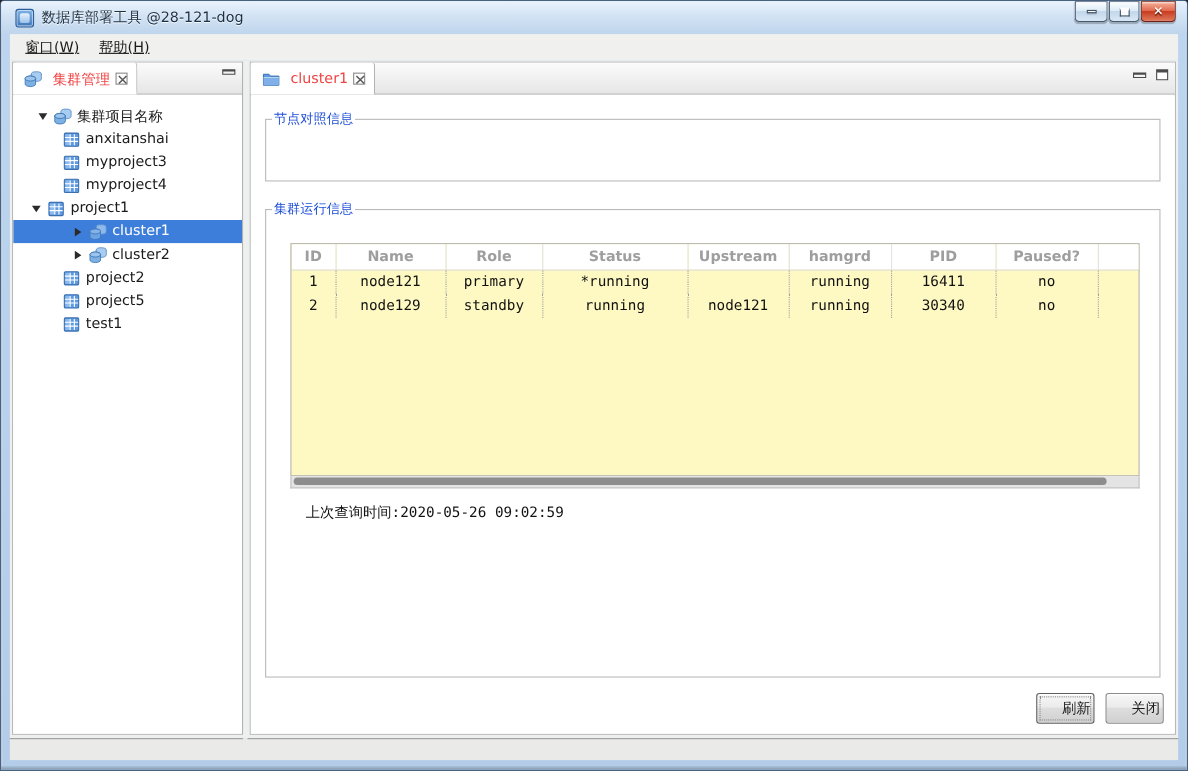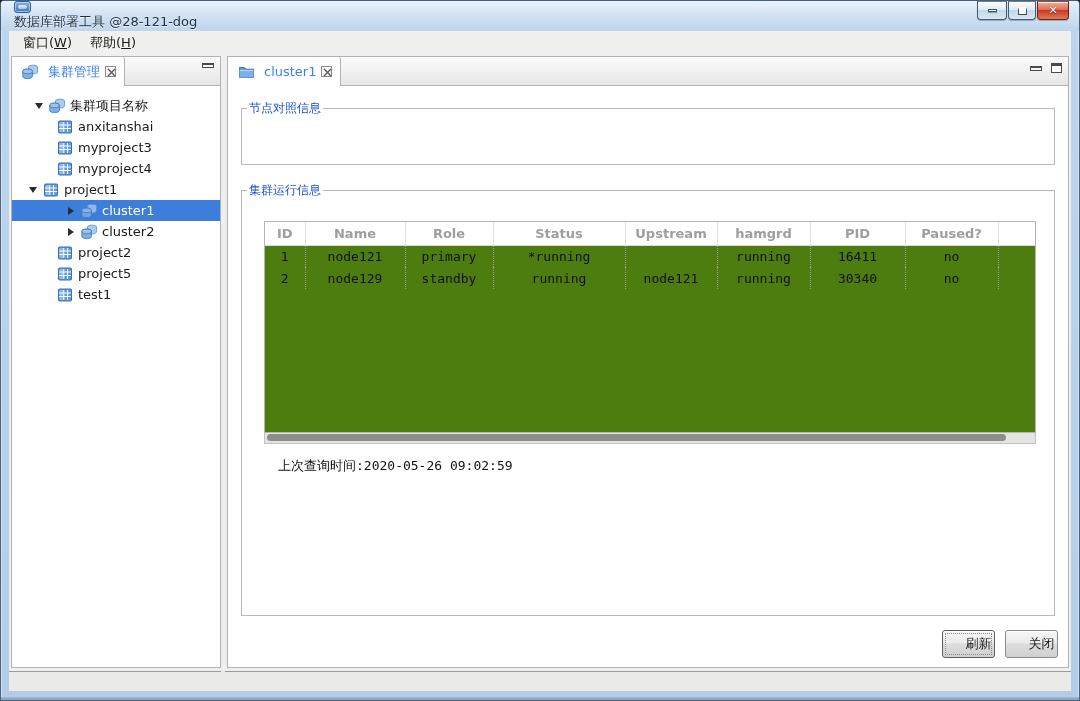--- a/index.html
+++ b/index.html
@@ -6,21 +6,21 @@
   html,body { width:1080px; height:701px; }
   body { font-family:"DejaVu Sans","Liberation Sans",sans-serif; font-size:13px; color:#1a1a1a; background:#20262c; }
 
   
   .window { position:relative; width:1080px; height:701px;
     background:linear-gradient(#bdd5ee,#b3cde9);
     border:1px solid #48617e; border-radius:4px 4px 0 0; overflow:hidden;
     box-shadow:inset 0 0 0 1px rgba(255,255,255,.45); }
   .titlebar { position:absolute; top:0; left:0; right:0; height:30px;
     background:linear-gradient(#e9f3fc,#d3e3f4 45%,#bed5ec);
-    display:flex; padding-left:13px;flex-direction:column; }
+    display:flex; align-items:center; padding-left:13px; }
   .app-icon { width:17px; height:17px; border-radius:3px;
     background:linear-gradient(#7fb3e8,#3f77b8); border:1px solid #2c5f9b;
     box-shadow:inset 0 0 0 1px rgba(255,255,255,.5); margin-right:7px; position:relative; }
   .app-icon:after{ content:""; position:absolute; left:3px; top:3px; right:3px; bottom:3px;
     background:linear-gradient(#e8f2fb,#9cc3ea); border-radius:2px; }
   .title-text { color:#1d2f42; text-shadow:0 1px 0 rgba(255,255,255,.8); }
 
   .win-controls { position:absolute; top:0; right:10px; display:flex; }
   .wbtn { height:19px; border:1px solid #46596e; border-top:1px solid #6e8096;
     border-radius:0 0 4px 4px; margin-left:1px;
@@ -29,37 +29,37 @@
     display:flex; align-items:center; justify-content:center; cursor:default; }
   .wbtn.min { width:30px; } .wbtn.max { width:28px; }
   .wbtn.close { width:32px;
     background:linear-gradient(#f5b09a,#e26a4f 45%,#c83c20 50%,#e0795c);
     border-color:#6e2014; border-top-color:#9b4a38; }
   .g-min { width:9px; height:3px; background:#fff; border:1px solid #3c5066; box-shadow:0 1px 1px rgba(0,0,0,.3); }
   .g-max { width:9px; height:8px; border:1px solid #3c5066; border-top:3px solid #fff; background:rgba(255,255,255,.85); box-shadow:0 0 0 1px rgba(255,255,255,.6) inset; }
   .g-x { font-size:11px; font-weight:bold; color:#fff; text-shadow:0 1px 1px rgba(0,0,0,.5); line-height:1; }
 
   .menubar { position:absolute; top:30px; left:8px; right:8px; height:24px;
-    background:#f0f0ef; display:flex; align-items:center; padding-left:5px; }
+    background:#f0f0ef; display:flex; align-items:center; padding-left:5px;text-decoration:underline; }
   .menu-item { padding:3px 9px; color:#1a1a1a; }
   .mn { text-decoration:underline; }
 
   .main { position:absolute; top:54px; left:8px; right:8px; bottom:29px; background:#eef0f0; }
 
   
   .panel { position:absolute; background:#fff; border:1px solid #b2b2b2; }
   .left-view { left:2px; top:1px; width:210px; bottom:3px; }
   .editor { left:218px; top:1px; right:2px; bottom:3px; }
 
   .tabbar { position:absolute; top:0; left:0; right:0; height:29px;
     background:linear-gradient(#fbfbfb,#e6e6e6); border-bottom:1px solid #b2b2b2; display:flex; }
   .tab { display:flex; align-items:center; gap:5px; padding:0 8px 0 7px; height:29px;
     background:#fff; border-right:1px solid #b2b2b2; border-radius:3px 3px 0 0;
     position:relative; z-index:2; }
-  .tab-label { color:#3b82f6; }
+  .tab-label { color:#ef4444; }
   .close-box { width:11px; height:11px; border:1px solid #8a8a8a; position:relative; background:#fdfdfd; }
   .close-box svg { position:absolute; left:1px; top:1px; }
 
   .view-btns { position:absolute; right:6px; top:6px; display:flex; gap:9px; align-items:center; }
   .mini-glyph { width:12px; height:5px; border:1px solid #4a4a4a; border-top:2px solid #4a4a4a; background:#f4f4f4; }
   .maxi-glyph { width:11px; height:10px; border:1px solid #4a4a4a; border-top:3px solid #4a4a4a; background:#fff; }
 
   
   .tree { position:absolute; top:30px; left:0; right:0; bottom:0; background:#fff; padding-top:8px; overflow:hidden; }
   .tree-row { display:flex; align-items:center; height:21px; cursor:default; }
@@ -74,21 +74,21 @@
   
   .editor-content { position:absolute; top:30px; left:0; right:0; bottom:0; background:#fff; overflow:hidden; }
   fieldset { border:1px solid #b9b9b9; margin:0 13px; padding:0; }
   legend { font-size:12px; color:#1d4ed8; margin-left:5px; padding:0 2px; }
   .fs-nodes { margin-top:13px; height:65px; }
   .node-info-text { font-family:"DejaVu Sans Mono","Liberation Mono",monospace; font-size:13px; color:#222;
     padding:10px 0 0 12px; white-space:pre; }
   .fs-cluster { margin-top:17px; height:434px; position:relative; }
 
   .table-zone { position:absolute; left:22px; top:22px; right:18px; }
-  .table-wrap { border:1px solid #b5b5b5; height:212px; overflow:hidden; background:#4d7c0f; position:relative; }
+  .table-wrap { border:1px solid #b5b5b5; height:212px; overflow:hidden; background:#fef9c3; position:relative; }
   table { border-collapse:collapse; table-layout:fixed; width:833px; }
   col.c0{width:40px} col.c1{width:100px} col.c2{width:88px} col.c3{width:132px} col.c4{width:92px}
   col.c5{width:93px} col.c6{width:95px} col.c7{width:93px} col.c8{width:120px}
   th { height:23px; font-weight:bold; color:#9e9e9e; font-size:13px; text-align:center;
     border-right:1px solid #e3e3e3; border-bottom:1px solid #dcdcdc; background:#fff; overflow:hidden; white-space:nowrap; }
   td { height:22px; text-align:center; font-family:"DejaVu Sans Mono","Liberation Mono",monospace; font-size:13px; color:#111;
     border-right:1px dotted #9f9f9f; overflow:hidden; white-space:nowrap; }
   th:last-child, td:last-child { border-right:none; }
   .hscroll { height:11px; background:#e4e4e4; border:1px solid #c2c2c2; border-top:none; position:relative; }
   .hthumb { position:absolute; left:2px; top:1px; height:7px; width:96%; background:#8d8d8d; border-radius:4px; }

